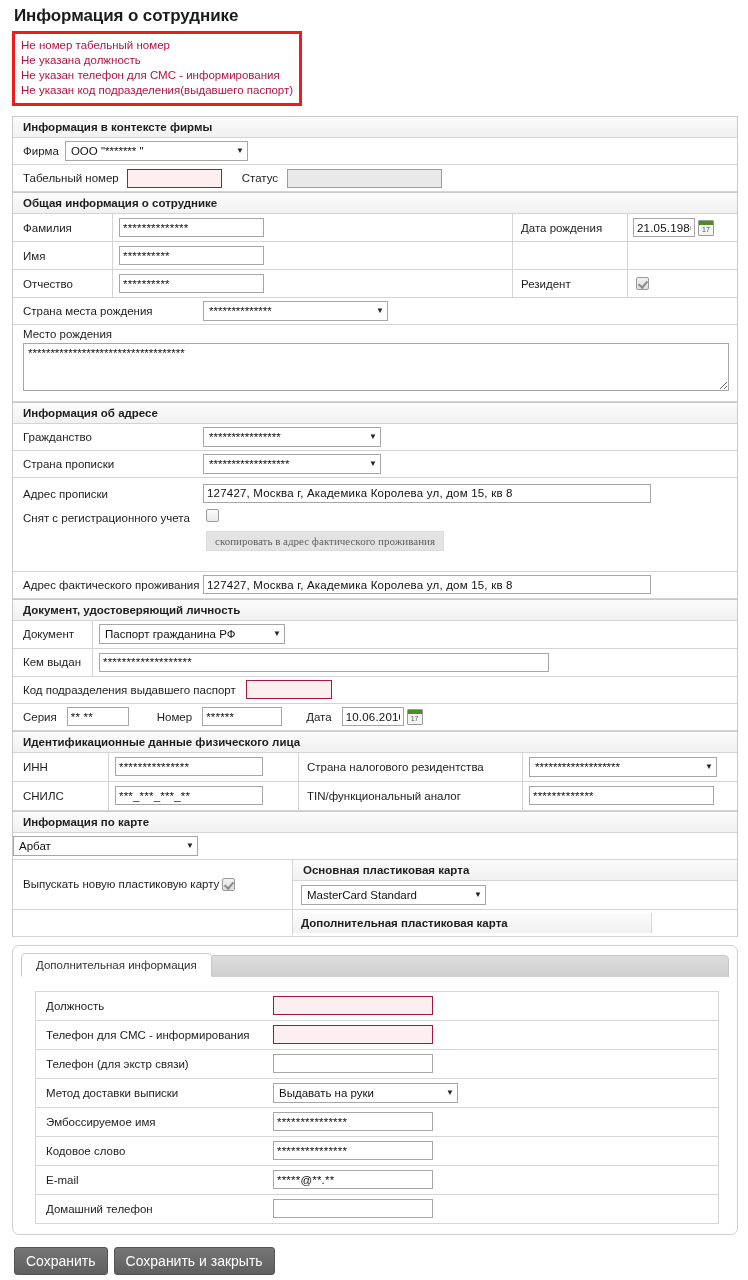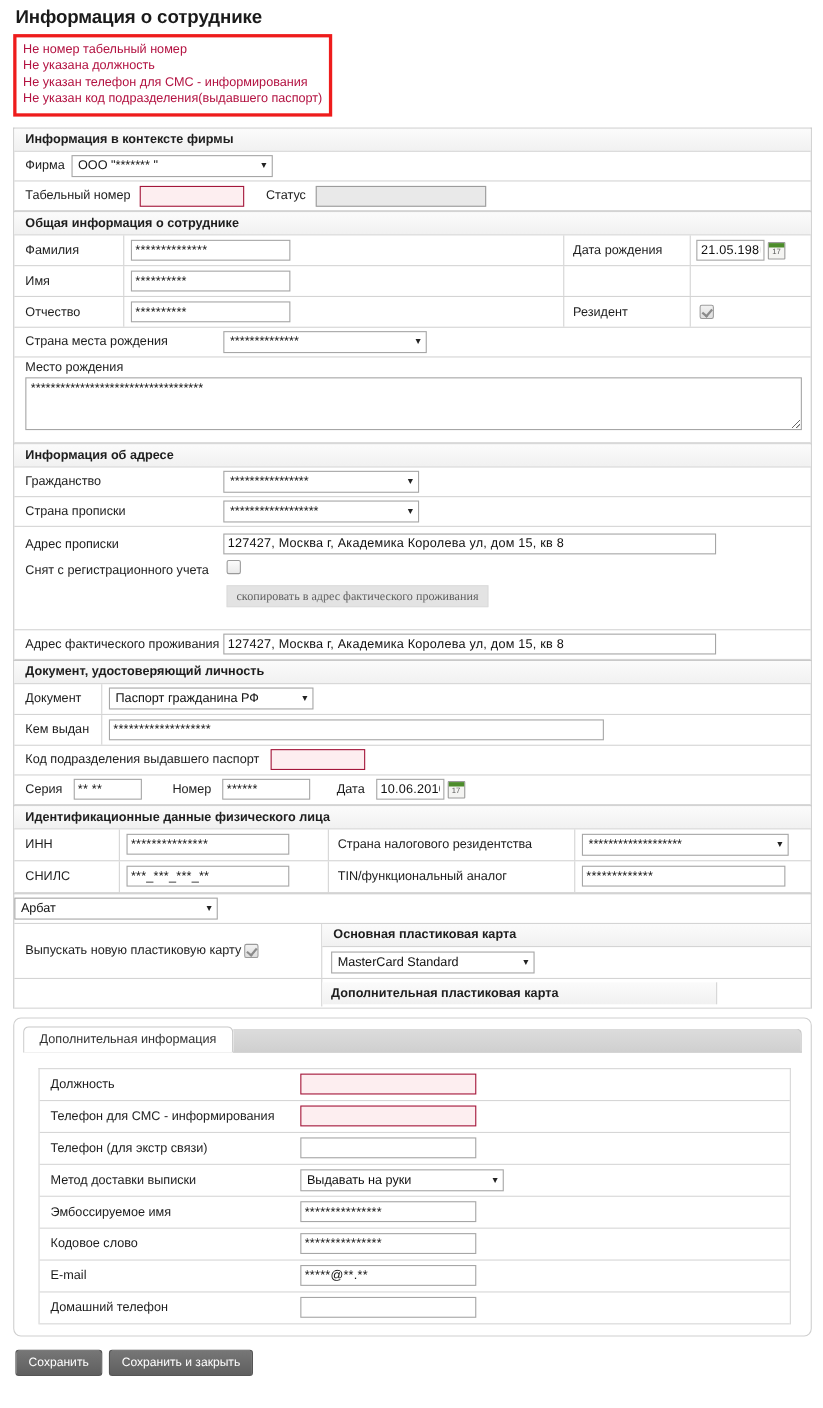--- a/index.html
+++ b/index.html
@@ -141,21 +141,21 @@
   }
   .inner-table { margin: 14px 10px 0 14px; border: 1px solid #d6d6d6; border-bottom: none; }
   .inner-row { display: flex; align-items: center; border-bottom: 1px solid #d6d6d6; height: 29px; }
   .inner-lbl { width: 235px; padding-left: 10px; font-size: 11.5px; color: #1d1d1d; }
   .inner-fld { padding-left: 2px; }
 
   
   .footer { margin: 12px 0 0 14px; display: flex; gap: 6px; }
   .savebtn {
     font-family: "Liberation Sans", "DejaVu Sans", sans-serif;
-    font-size: 11px; color: #fff;
+    font-size: 14px; color: #fff;
     background: linear-gradient(#767676,#5f5f5f);
     border: 1px solid #555; border-radius: 3px;
     padding: 5px 11px; cursor: default;
   }
 </style>
 </head>
 <body>
 
 <div class="page">
 
@@ -416,20 +416,21 @@
       <div class="cell vdiv" style="width:224px;padding-left:8px;height:28px;">
         <span class="lbl">TIN/функциональный аналог</span>
       </div>
       <div class="cell" style="padding-left:6px;height:28px;">
         <input class="txt" style="width: 185px;" value="*************">
       </div>
     </div>
   </div>
 
   <div class="frame" style="margin-top:0;">
+    <div class="sect-head">Информация по карте</div>
 
     <div class="row">
       <div class="cell" style="padding-left:0;">
         <div class="fauxsel" style="width:185px;">
           <span class="fauxtext">Арбат</span>
           <span class="arrow">▼</span>
         </div>
       </div>
     </div>
 

